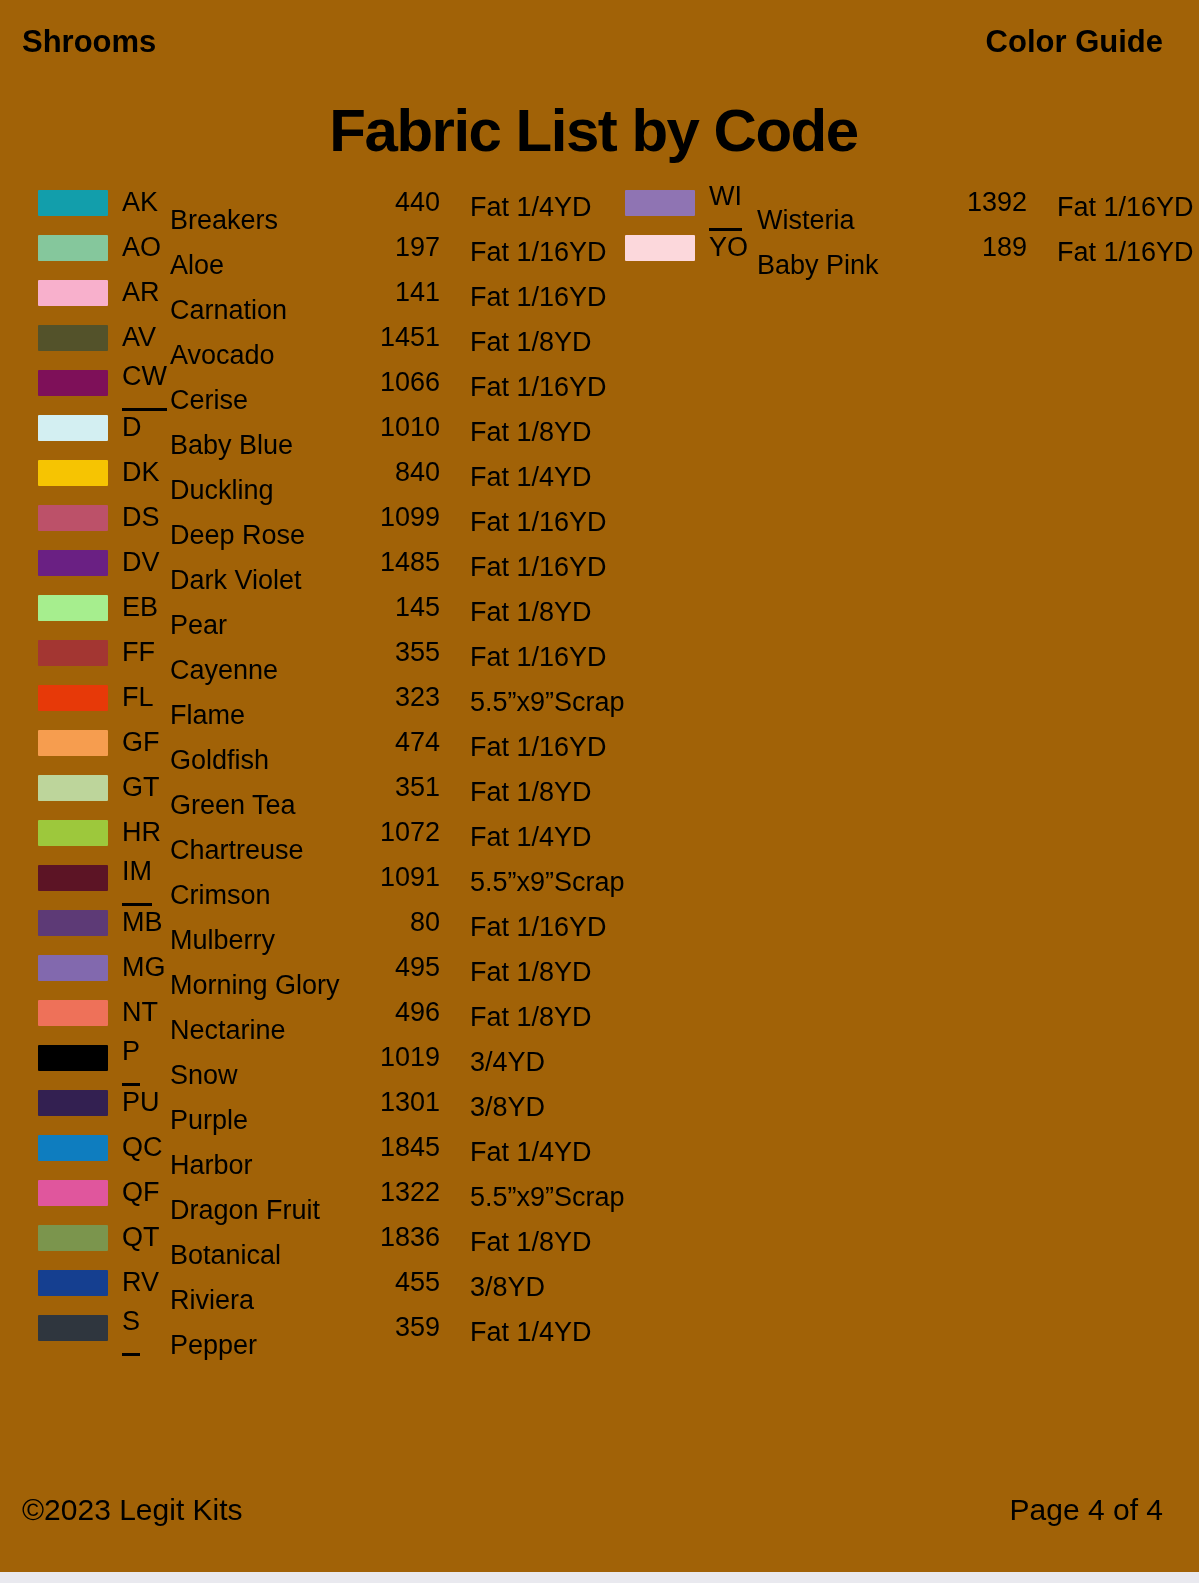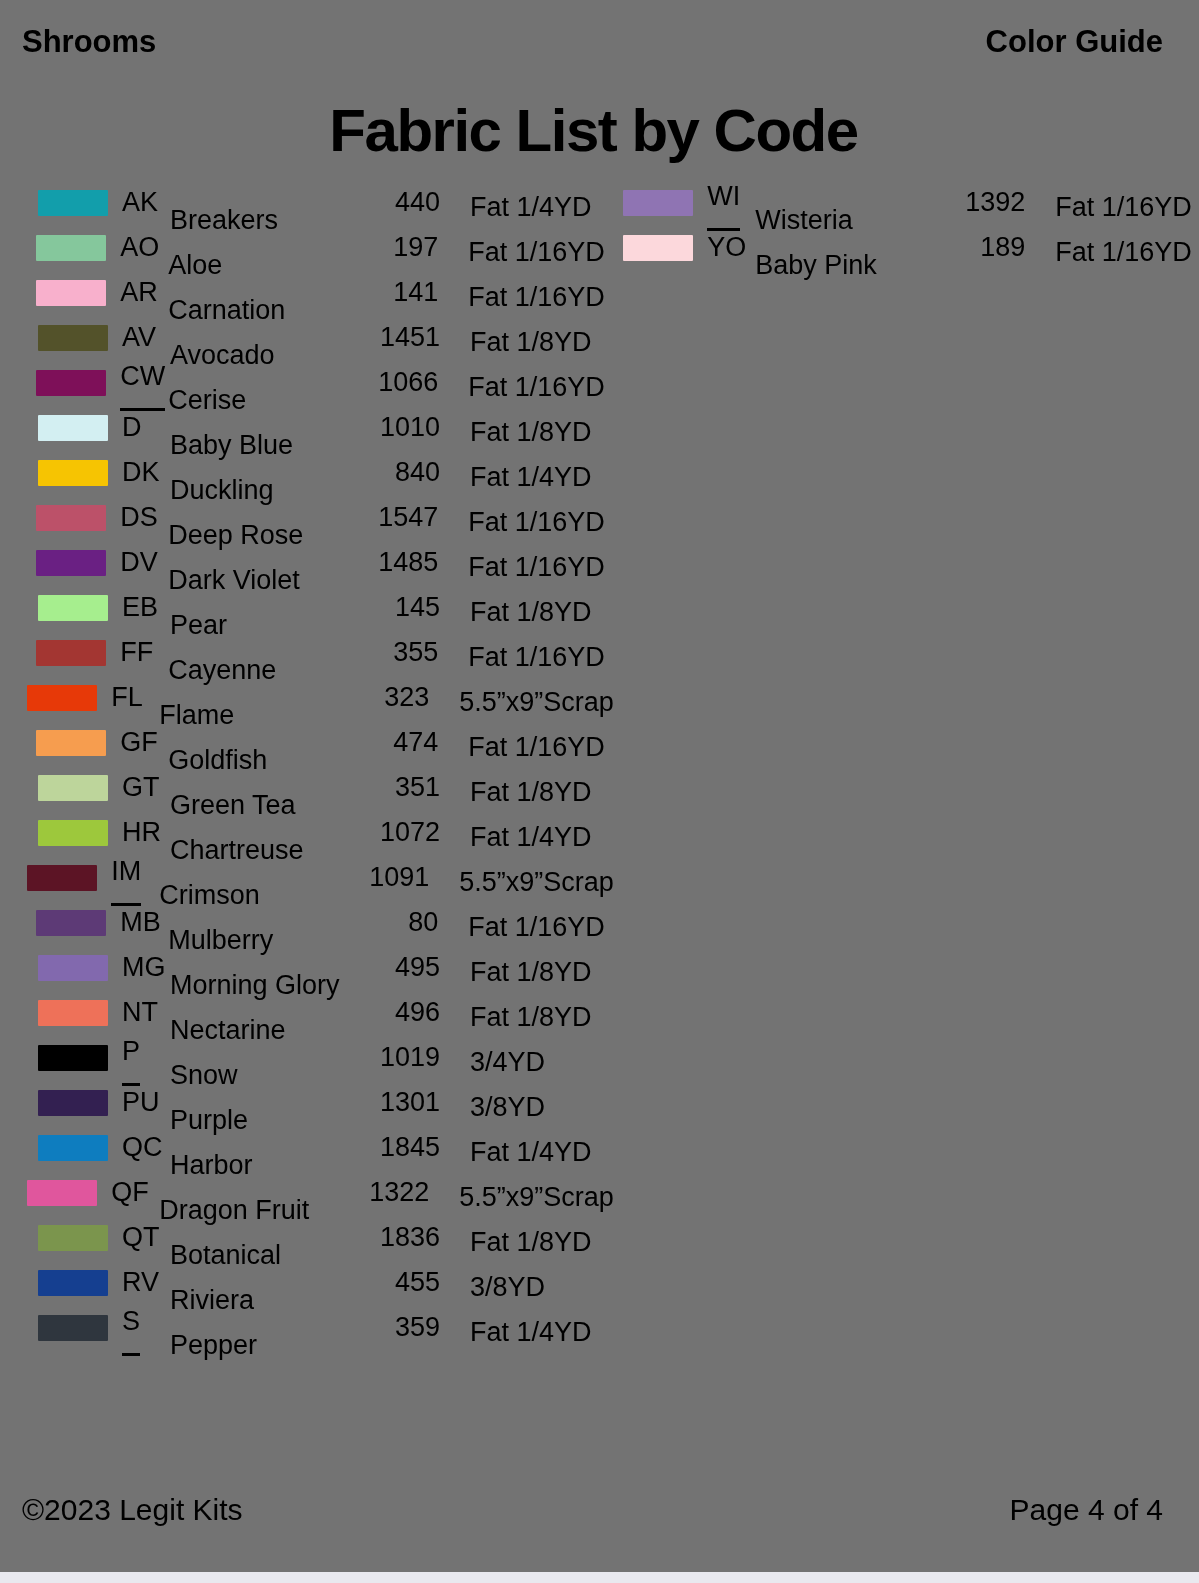--- a/index.html
+++ b/index.html
@@ -1,20 +1,20 @@
 <!DOCTYPE html>
 <html><head>
 <meta charset="utf-8">
 <style>
   html,body { margin:0; padding:0; background:#ffffff; }
   #page {
     position: relative;
     width: 1199px;
     height: 1583px;
-    background: #737373;
+    background: #a16207;
     font-family: "Liberation Sans", sans-serif;
     color: #000;
     overflow: hidden;
   }
   .hdr {
     position: absolute;
     top: 24px; left: 22px; right: 36px;
     display: flex;
     justify-content: space-between;
     align-items: baseline;
@@ -34,21 +34,20 @@
     top: 180px;
     width: 565px;
   }
   #col-left  { left: 38px; }
   #col-right { left: 625px; }
   .row {
     display: flex;
     align-items: center;
     height: 45px;
     font-size: 27px;
-    justify-content: center;
   }
   .swatch {
     width: 70px;
     height: 26px;
     flex: 0 0 70px;
     margin-right: 14px;
     border-radius: 1px;
   }
   .swatch.bordered { box-sizing: border-box; border: 2px solid #222; }
   .code { flex: 0 0 48px; }
@@ -139,21 +138,21 @@
     <span class="code"><span class="code-text">DK</span></span>
     <span class="name">Duckling</span>
     <span class="num">840</span>
     <span class="size">Fat 1/4YD</span>
   </div>
 
   <div class="row">
     <span class="swatch" style="background: rgb(188, 81, 105);"></span>
     <span class="code"><span class="code-text">DS</span></span>
     <span class="name">Deep Rose</span>
-    <span class="num">1547</span>
+    <span class="num">1099</span>
     <span class="size">Fat 1/16YD</span>
   </div>
 
   <div class="row">
     <span class="swatch" style="background: rgb(106, 32, 131);"></span>
     <span class="code"><span class="code-text">DV</span></span>
     <span class="name">Dark Violet</span>
     <span class="num">1485</span>
     <span class="size">Fat 1/16YD</span>
   </div>

